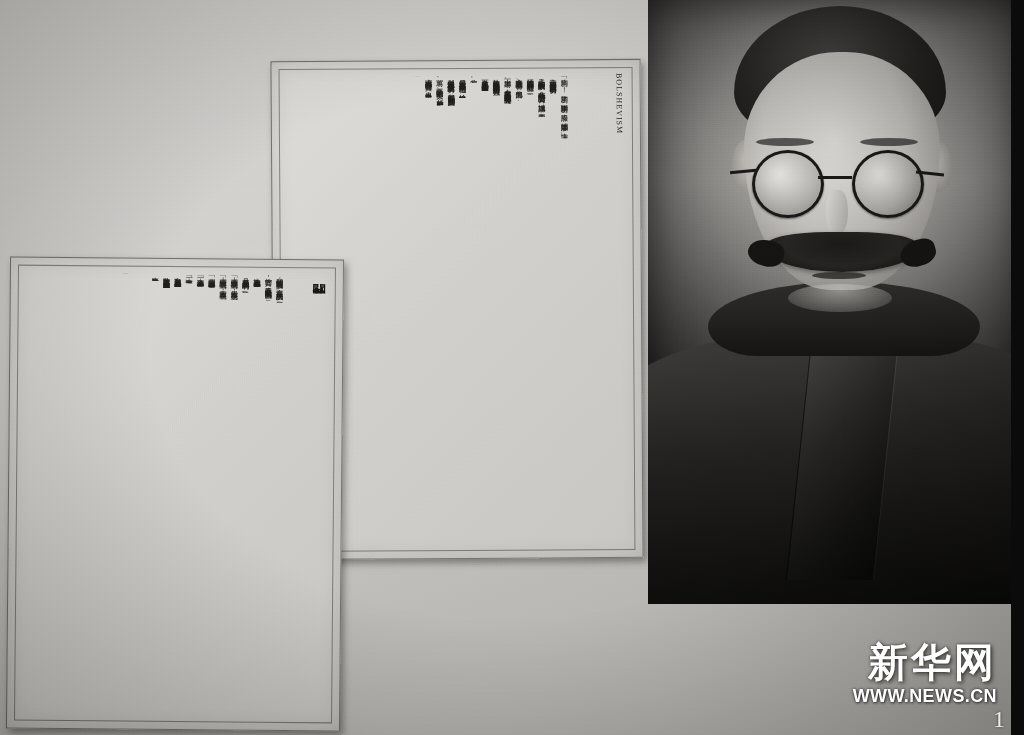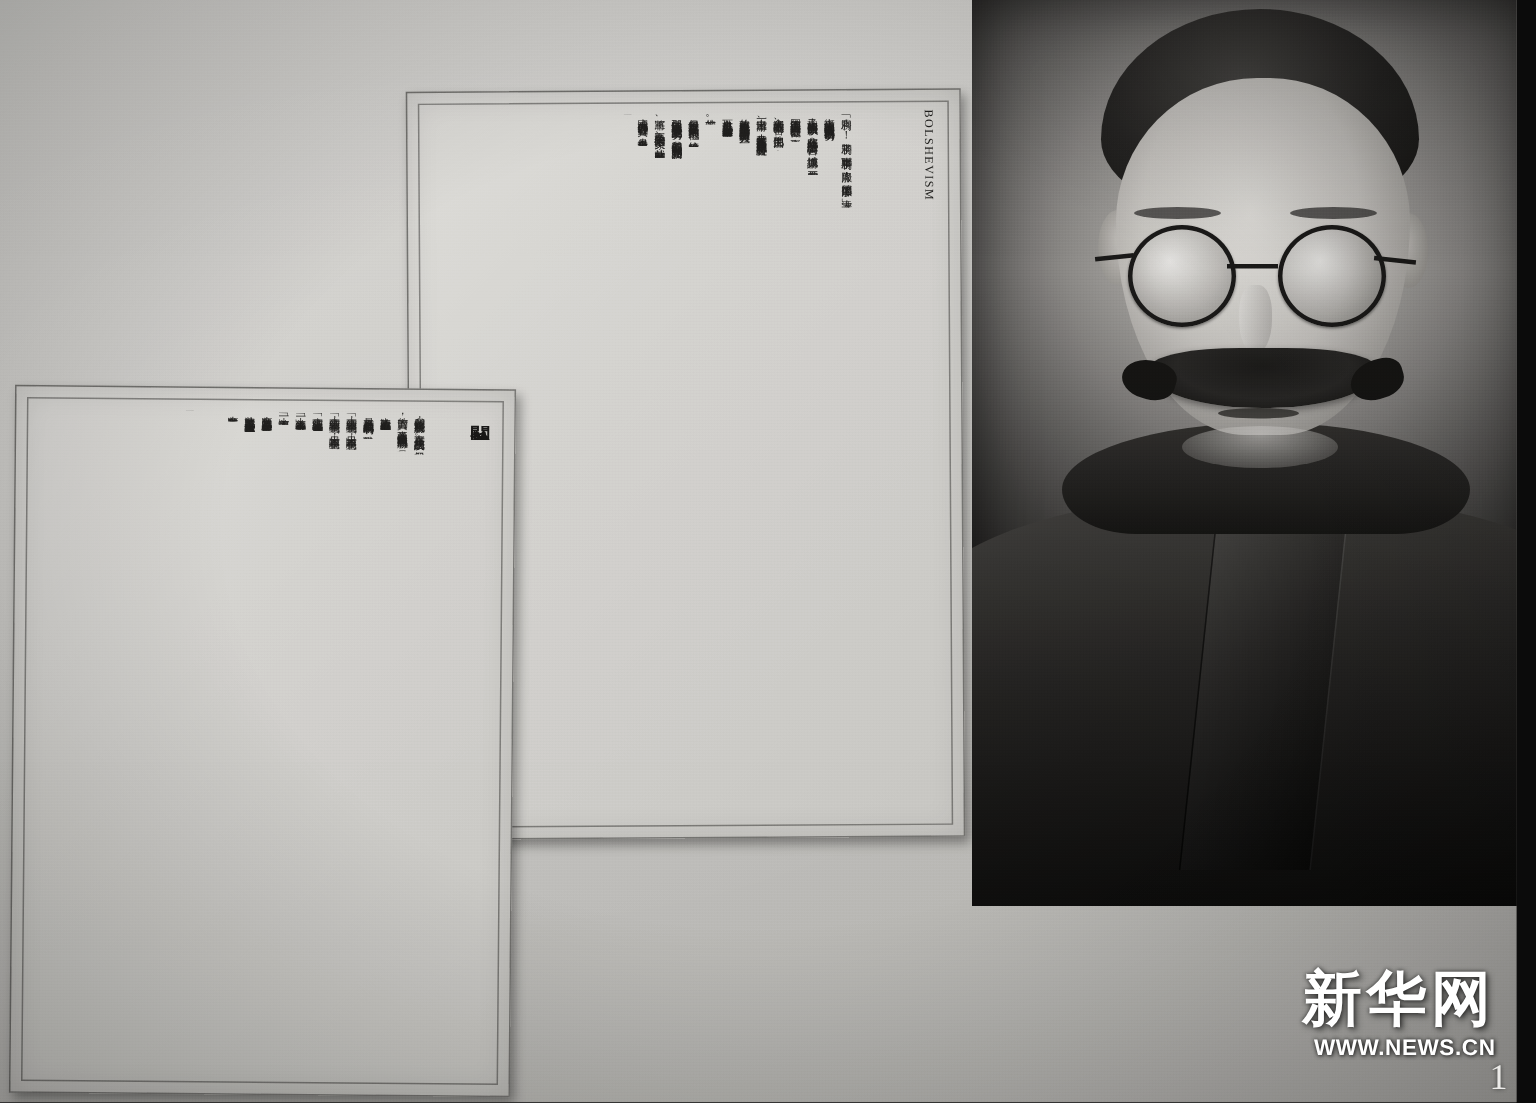--- a/index.html
+++ b/index.html
@@ -289,21 +289,21 @@
     font-size: 40px;
     letter-spacing: 3px;
     color: #ffffff;
     text-shadow: 0 0 3px rgba(0,0,0,0.65), 2px 2px 4px rgba(0,0,0,0.5);
     line-height: 1;
   }
   #wm-url {
     margin-top: 4px;
     font-family: "Liberation Sans", sans-serif;
     font-weight: bold;
-    font-size: 15px;
+    font-size: 18px;
     letter-spacing: 0.4px;
     color: #ffffff;
     text-shadow: 0 0 3px rgba(0,0,0,0.7), 1px 1px 3px rgba(0,0,0,0.55);
   }
   #page-num {
     position: absolute;
     right: 6px;
     bottom: 2px;
     font-family: "Liberation Serif", serif;
     font-size: 24px;

